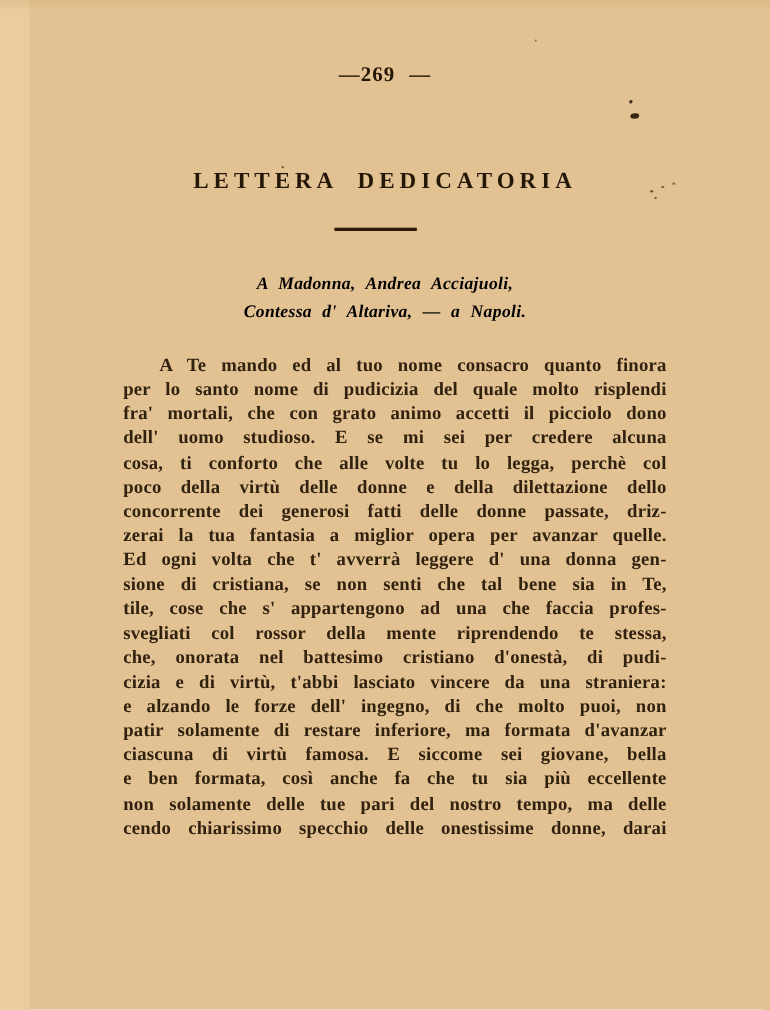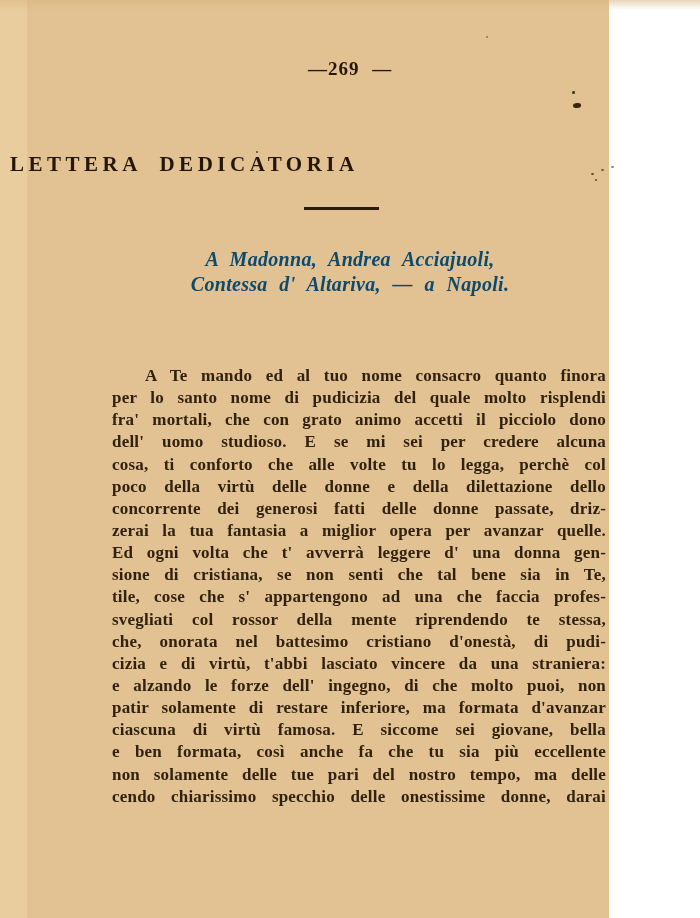--- a/index.html
+++ b/index.html
@@ -9,21 +9,21 @@
     --ink: #2e1f0e;
   }
   * { margin: 0; padding: 0; box-sizing: border-box; }
   html, body { width: 700px; height: 918px; overflow: hidden; }
   body {
     font-family: "Liberation Serif", "DejaVu Serif", serif;
     color: var(--ink);
   }
   .paper {
     position: relative;
-    width: 609px; height: 918px;
+    width: 700px; height: 918px;
     background: var(--paper);
     text-decoration: underline;
   }
   .edge-strip {
     position: absolute; left: 0; top: 0;
     width: 27px; height: 918px;
     background: var(--paper-edge);
   }
   .top-strip {
     position: absolute; left: 0; top: 0;
@@ -33,55 +33,55 @@
   }
   .page-number {
     position: absolute; top: 58px; left: 10px; width: 680px;
     text-align: center;
     font-size: 19px; font-weight: bold;
     letter-spacing: 1px; word-spacing: 7px;
     color: #241707;
   }
   .title {
     position: absolute; top: 152px; left: 10px; width: 680px;
-    text-align: left;
+    text-align: center;
     font-size: 21px; font-weight: bold;
     letter-spacing: 4.5px; word-spacing: 9px;
     color: #241707;
   }
   .rule {
     position: absolute; top: 207px; left: 304px;
     width: 75px; height: 3px;
     background: #2a1b0b;
   }
   .dedication {
     position: absolute; top: 247px; left: 10px; width: 680px;
     text-align: center;
-    font-size: 20px; font-style: italic; font-weight: bold;
+    font-size: 16px; font-style: italic; font-weight: bold;
     line-height: 24.5px;
     word-spacing: 0.32em;
     letter-spacing: 0.3px;
-    color: #0c4a6e;
+    color: #000000;
   }
   .body-text {
     position: absolute; top: 321px; left: 112px;
     width: 494px;
     font-size: 17px; font-weight: bold;
     line-height: 22.15px;
     letter-spacing: 0.2px;
     color: #31220f;
   }
   .body-line {
     text-align: justify;
     text-align-last: justify;
     white-space: nowrap;
     height: 22.15px;
     overflow: visible;
   }
-  .body-line.indent { padding-left: 33px; margin-top: 44px; }
+  .body-line.indent { padding-left: 33px; }
   .it { font-style: italic; }
   .speck {
     position: absolute;
     background: #43301a;
     border-radius: 60% 40% 55% 50%;
   }
   .s1 { left: 572px; top: 91px;  width: 3px; height: 3px; }
   .s2 { left: 573px; top: 103px; width: 8px; height: 5px; background:#392611; }
   .s3 { left: 591px; top: 173px; width: 3px; height: 2px; opacity:.8; }
   .s4 { left: 601px; top: 169px; width: 3px; height: 2px; opacity:.7; }

